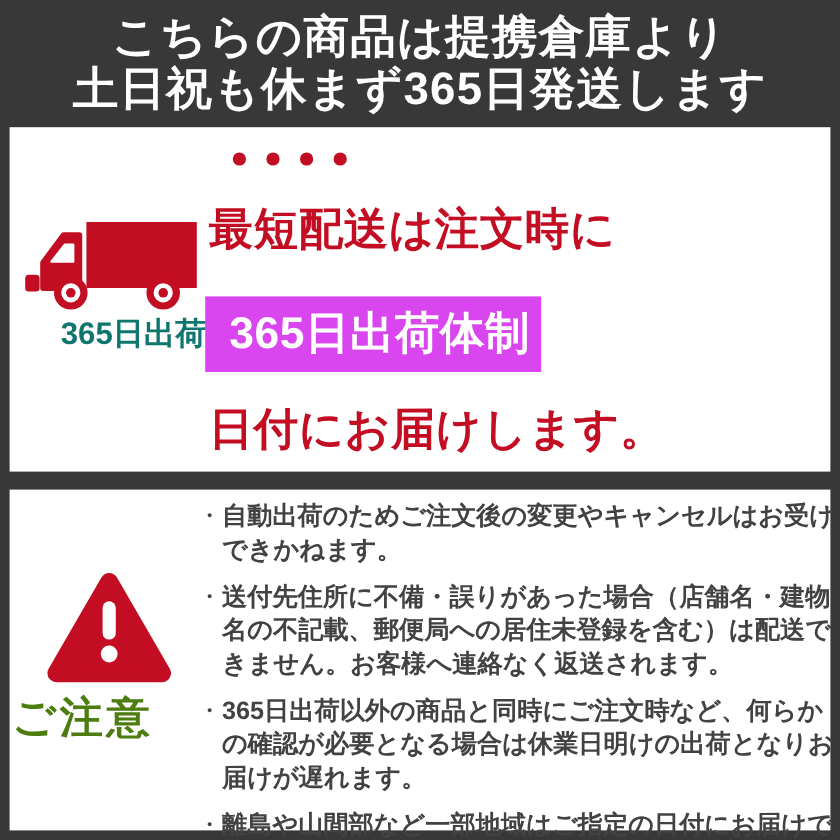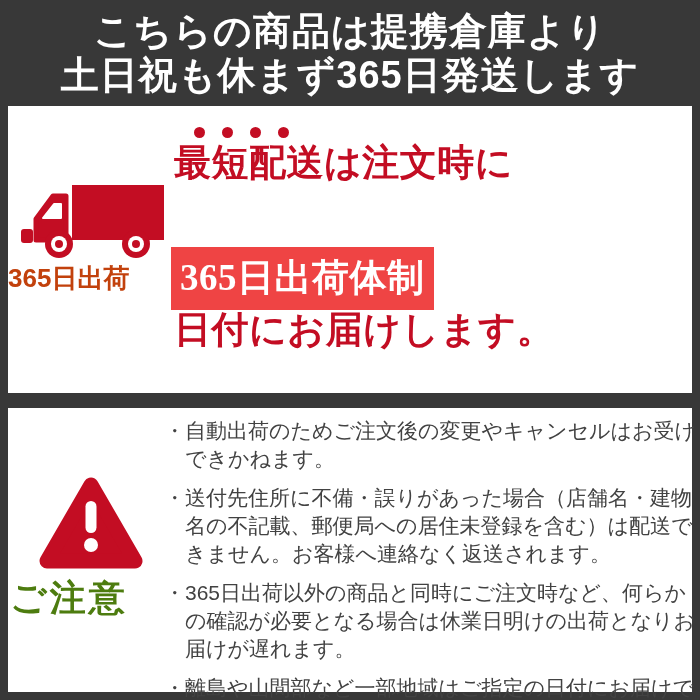--- a/index.html
+++ b/index.html
@@ -32,55 +32,55 @@
   
   .mid-panel {
     position: absolute;
     left: 8px; top: 106px;
     width: 684px; height: 287px;
     background: #ffffff;
   }
   .truck-wrap { position: absolute; left: 12px; top: 72px; width: 152px; }
   .truck-label {
     position: absolute; left: 0px; top: 155px; width: 164px;
-    text-align: left;
-    color: #c2410c;
+    text-align: right;
+    color: #0f766e;
     font-size: 26px;
     font-weight: 600;
     white-space: nowrap;
   }
   .dots { position: absolute; left: 186px; top: 21px; display: flex; gap: 17px; }
   .dots span { width: 11px; height: 11px; border-radius: 50%; background: #c30d23; }
   .red-line {
     position: absolute;
     left: 166px;
     color: #c30d23;
     font-size: 37px;
     font-weight: bold;
     white-space: nowrap;
     letter-spacing: 0.5px;
+    margin-top: 28px;
   }
   .line1 { top: 32px; }
   .line2 { top: 90px; }
   .line3 { top: 199px; }
   .box-row {
     position: absolute;
     left: 163px; top: 141px;
     display: flex;
     align-items: center;
     white-space: nowrap;
   }
   .hl-box {
-    background: #ef4444;
+    background: #d946ef;
     color: #ffffff;
     font-size: 37px;
     font-weight: bold;
-    padding: 6px 9px 7px 9px;
+    padding: 6px 9px 7px 20px;
     letter-spacing: 0.5px;
-    font-family: Liberation Serif, serif;
   }
   .hl-suffix {
     color: #c30d23;
     font-size: 37px;
     font-weight: bold;
     margin-left: 13px;
     letter-spacing: 0.5px;
   }
   .mid-note {
     position: absolute;
@@ -115,21 +115,21 @@
     width: 532px;
   }
   .bullet {
     display: flex;
     color: #424242;
     font-size: 21px;
     line-height: 28px;
     margin-bottom: 11px;
   }
   .bullet .bl { flex: 0 0 20px; }
-  .bullet .bt { flex: 1 1 auto; }
+  .bullet .bt { flex: 1 1 auto; font-weight: bold; }
 </style>
 </head>
 <body>
 
 <div class="stage">
 
   <div class="top-banner">
     <div>こちらの商品は提携倉庫より</div>
     <div>土日祝も休まず365日発送します</div>
   </div>

